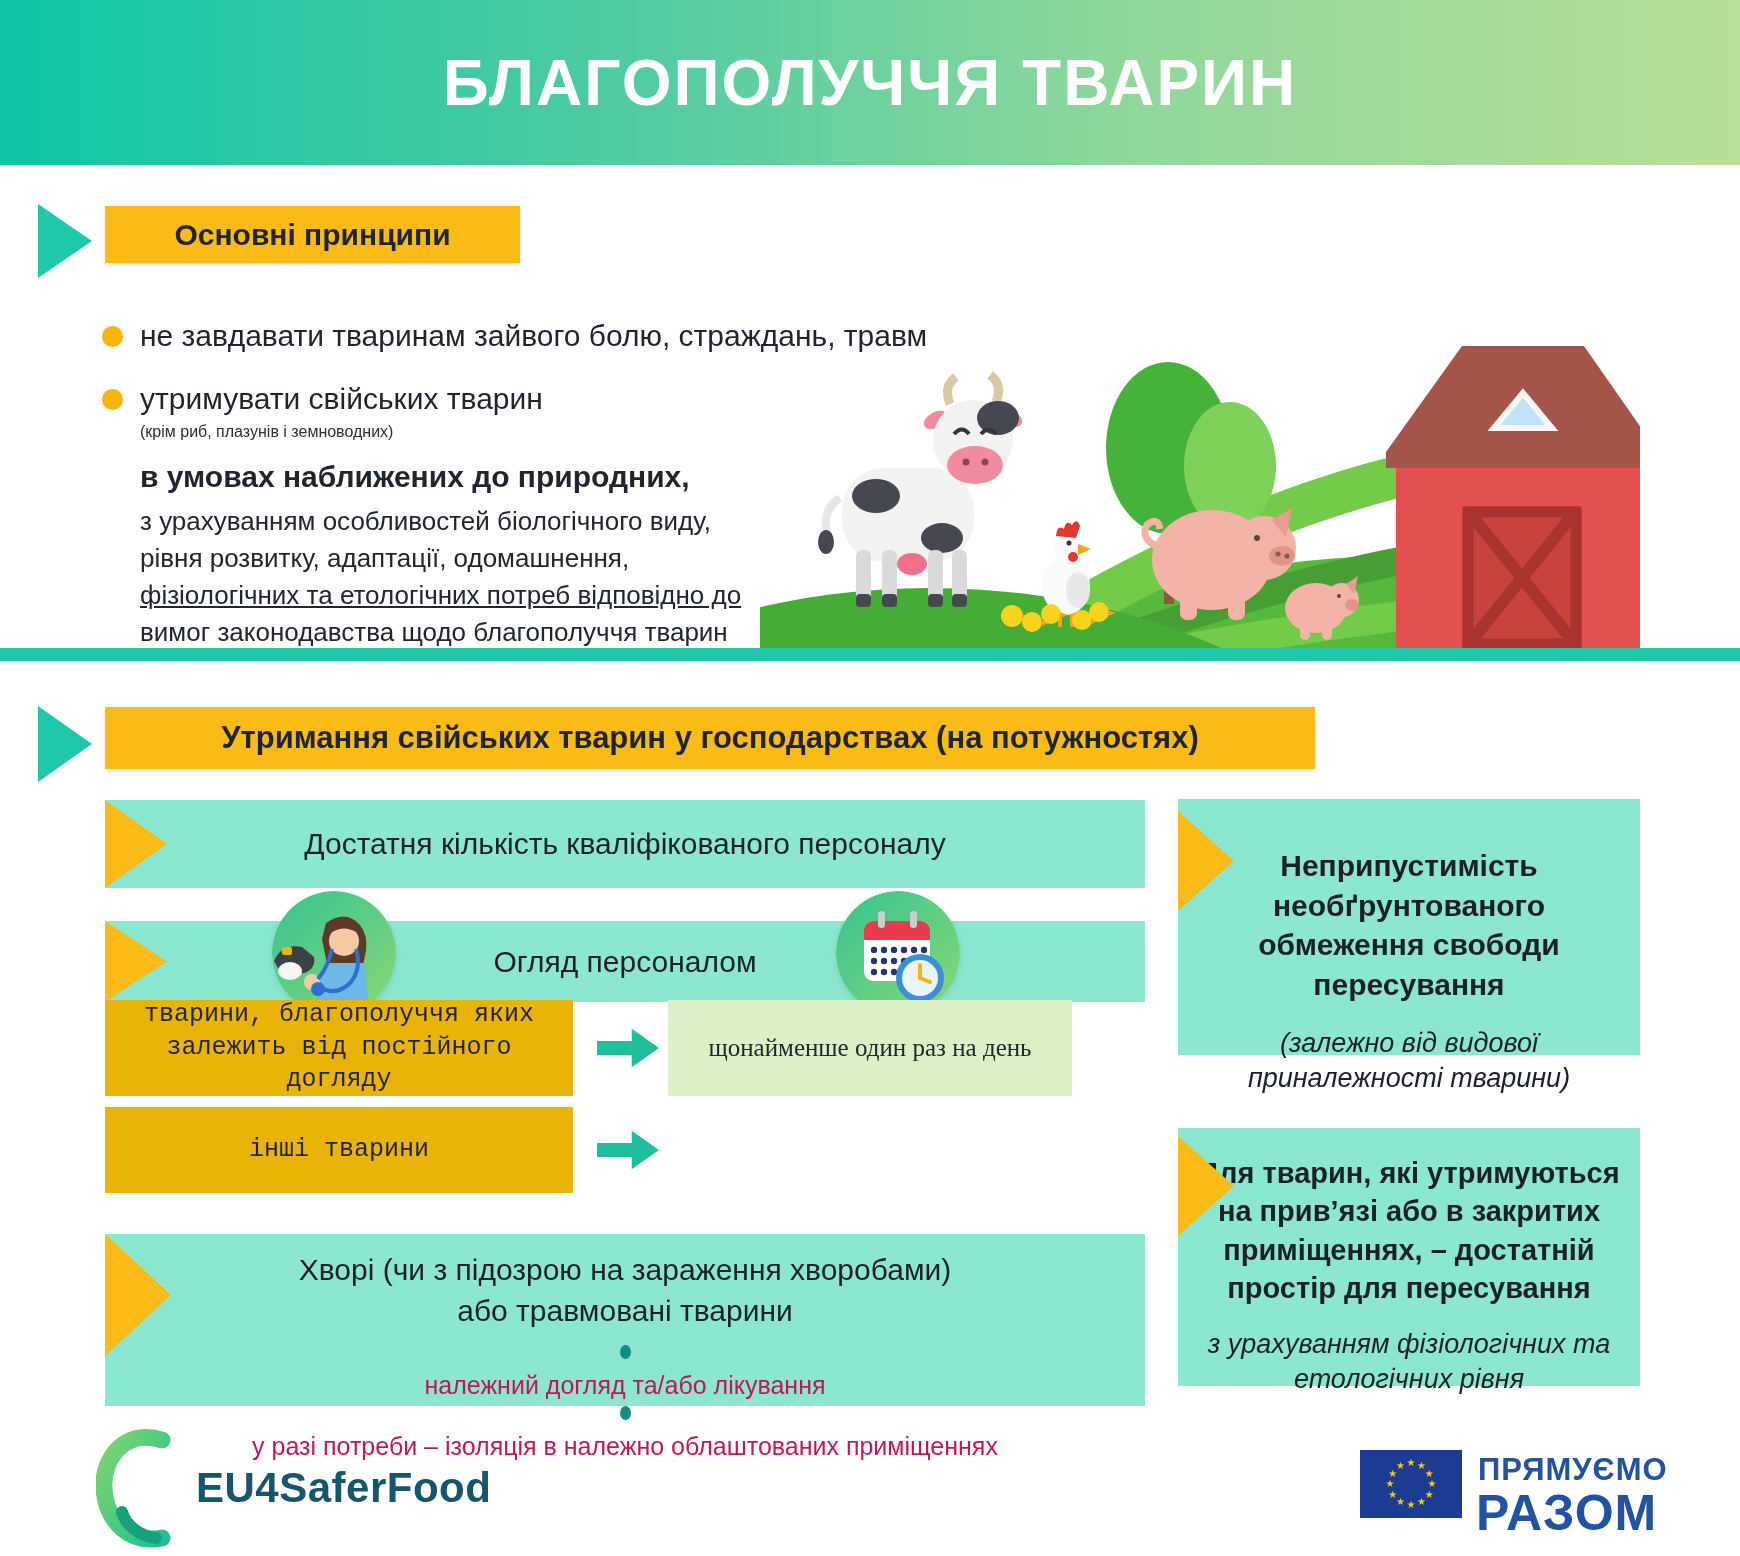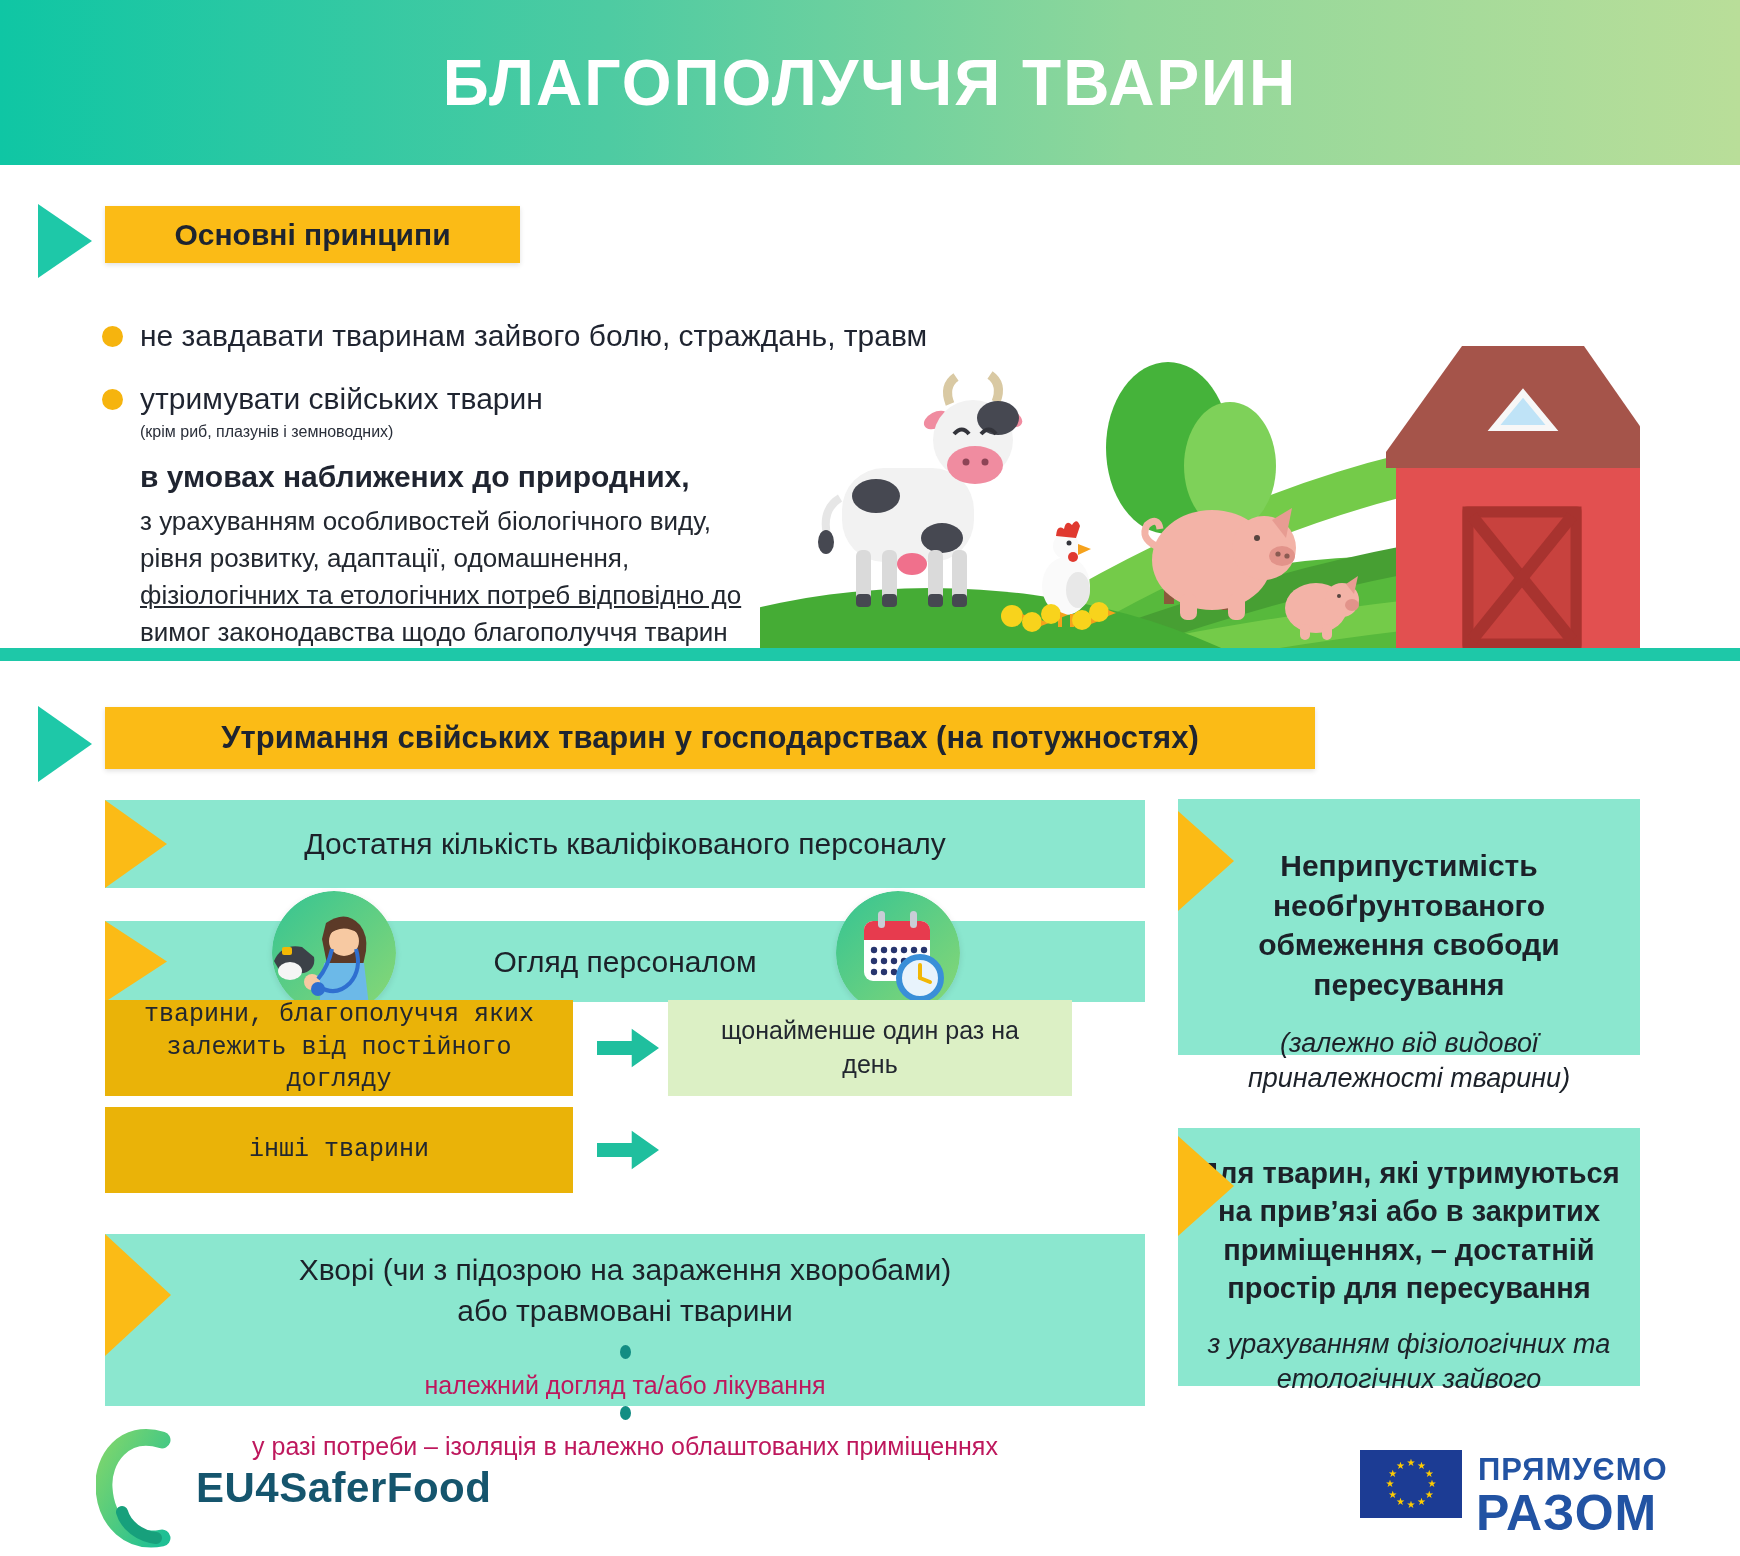--- a/index.html
+++ b/index.html
@@ -245,21 +245,21 @@
     </g>
     <circle cx="84" cy="87" r="21" fill="#E8F3FC" stroke="#3A8FD8" stroke-width="6"></circle>
     <line x1="84" y1="87" x2="84" y2="74" stroke="#F2B705" stroke-width="4" stroke-linecap="round"></line>
     <line x1="84" y1="87" x2="94" y2="91" stroke="#F2B705" stroke-width="4" stroke-linecap="round"></line>
   </svg>
 
   <div class="abs lt-box" style="left:105px;top:1000px;width:468px;height:96px;padding:0 20px;box-sizing:border-box;">
     <span>тварини, благополуччя яких залежить від постійного догляду</span>
   </div>
   <div class="abs flow-arrow" style="left:597px;top:1026px;width:62px;height:44px;"></div>
-  <div class="abs lg-box" style="left:668px;top:1000px;width:404px;height:96px;padding:0 25px;box-sizing:border-box;">
+  <div class="abs lg-box" style="left:668px;top:1000px;width:404px;height:96px;padding:0 25px;box-sizing:border-box;font-family:Liberation Serif, serif;">
     <span>щонайменше один раз на день</span>
   </div>
 
   <div class="abs lt-box" style="left:105px;top:1107px;width:468px;height:86px;padding:0 20px;box-sizing:border-box;">
     <span>інші тварини</span>
   </div>
   <div class="abs flow-arrow" style="left:597px;top:1128px;width:62px;height:44px;"></div>
 
   <div class="abs teal-box" style="left:105px;top:1234px;width:1040px;height:172px;">
     <div class="abs yellow-arrow" style="left:0;top:0;width:66px;height:122px;"></div>
@@ -277,21 +277,21 @@
 
   <div class="abs right-box" style="left:1178px;top:799px;width:462px;height:256px;">
     <div class="abs yellow-arrow" style="left:0;top:12px;width:56px;height:100px;"></div>
     <div class="rb-title" style="margin-top:47px;">Неприпустимість необґрунтованого обмеження свободи пересування</div>
     <div class="rb-note" style="margin-top:22px;">(залежно від видової приналежності тварини)</div>
   </div>
 
   <div class="abs right-box" style="left:1178px;top:1128px;width:462px;height:258px;">
     <div class="abs yellow-arrow" style="left:0;top:8px;width:56px;height:100px;"></div>
     <div class="rb-title2" style="margin-top:26px;">Для тварин, які утримуються на прив’язі або в закритих приміщеннях, – достатній простір для пересування</div>
-    <div class="rb-note" style="margin-top:20px;">з урахуванням фізіологічних та етологічних зайвого</div>
+    <div class="rb-note" style="margin-top:20px;">з урахуванням фізіологічних та етологічних рівня</div>
   </div>
 
   <svg class="abs" style="left:96px;top:1426px;" width="88" height="122" viewBox="0 0 88 122">
     <defs>
       <linearGradient id="sw" x1="0" y1="0" x2="1" y2="1">
         <stop offset="0" stop-color="#7FD66C"></stop>
           <stop offset="1" stop-color="#1FBF94"></stop>
       </linearGradient>
     </defs>
     <path d="M66 14 C 28 2, 6 34, 8 62 C 10 96, 34 118, 66 112" stroke="url(#sw)" stroke-width="17" fill="none" stroke-linecap="round"></path>

